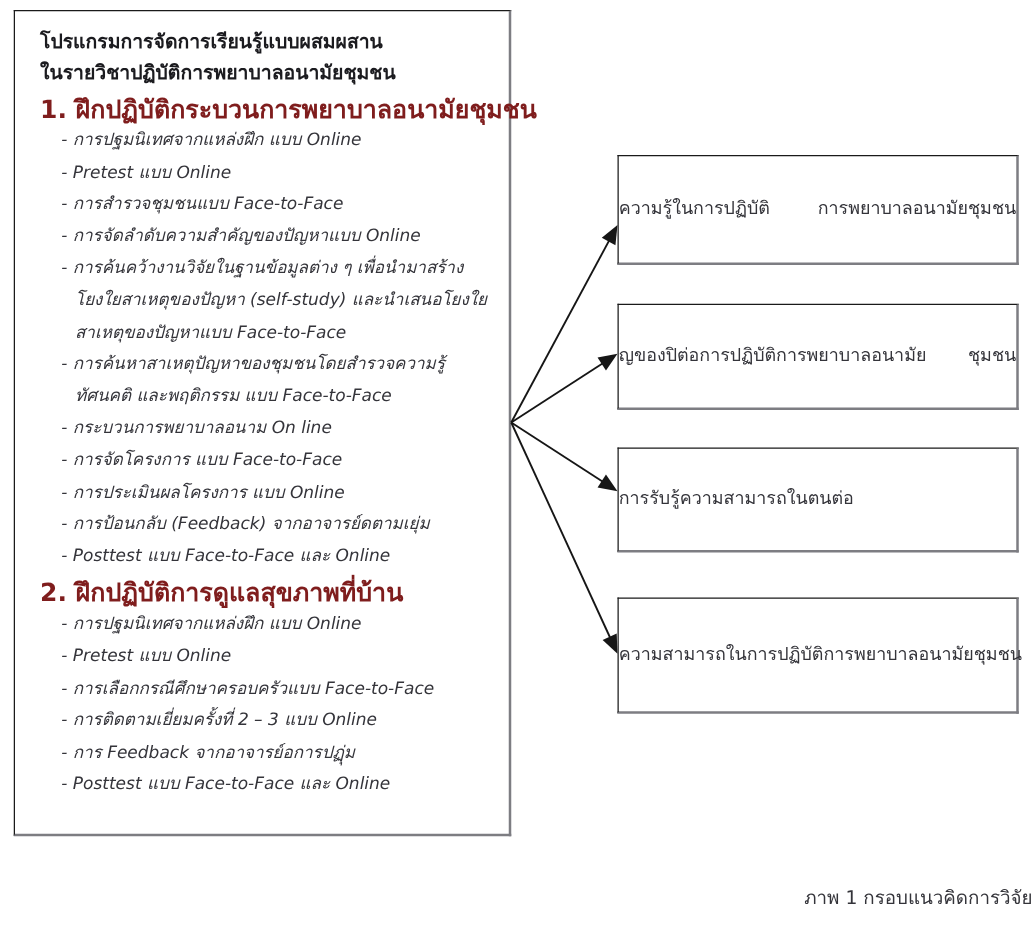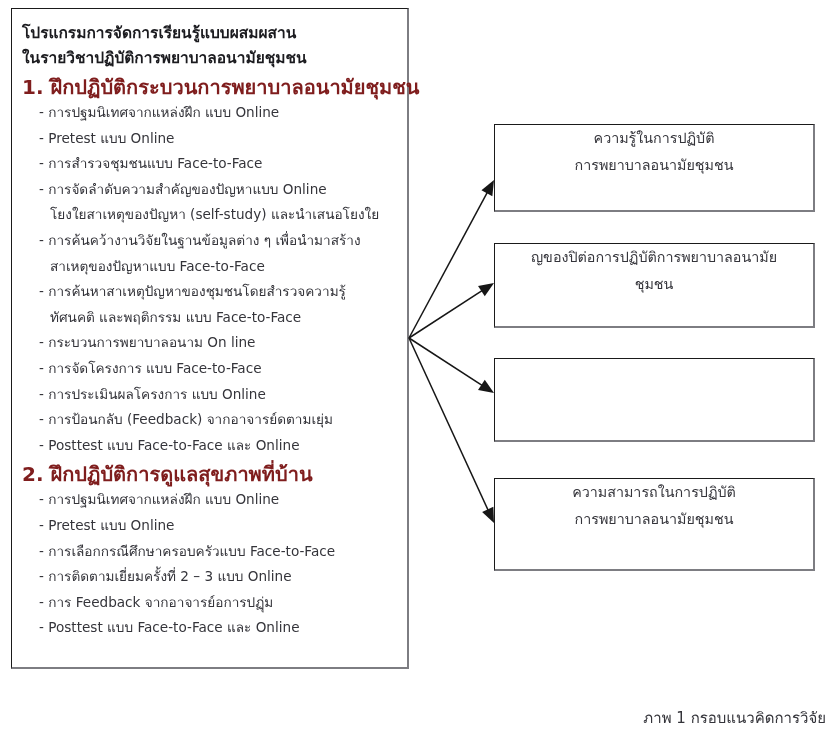--- a/index.html
+++ b/index.html
@@ -23,21 +23,21 @@
     top: 8px;
     width: 398px;
     height: 661px;
     box-sizing: border-box;
     border: 1px solid #1a1a1a;
     border-right-color: #7d7d82;
     border-bottom-color: #7d7d82;
     border-right-width: 2px;
     border-bottom-width: 2px;
     background: #ffffff;
-    padding: 12px 10px 0 10px;
+    padding: 12px 10px 0 20px;
   }
   .prog-title {
     font-weight: bold;
     font-size: 15.5px;
     line-height: 25px;
     color: #1b1b1f;
     white-space: nowrap;
   }
   .prog-head {
     font-size: 20px;
@@ -46,41 +46,42 @@
     white-space: nowrap;
     color: #7f1d1d;
     font-weight: bold;
   }
   .prog-item {
     font-size: 13.6px;
     line-height: 25.6px;
     padding-left: 17px;
     white-space: nowrap;
     color: #34343a;
+    font-style: italic;
   }
   .prog-item.cont {
     padding-left: 28px;
   }
 
   
   .outcome-box {
     position: absolute;
     left: 494px;
     width: 321px;
     box-sizing: border-box;
     border: 1px solid #1a1a1a;
     border-right-color: #7d7d82;
     border-bottom-color: #7d7d82;
     border-right-width: 2px;
     border-bottom-width: 2px;
     background: #ffffff;
     display: flex;
-    flex-direction: column;
+    flex-direction: row;
     align-items: center;
-    justify-content: flex-start;
+    justify-content: space-between;
     text-align: center;
   }
   #outcome-box-1 { top: 124px;  height: 88px; }
   #outcome-box-2 { top: 243px;  height: 85px; }
   #outcome-box-3 { top: 358px;  height: 84px; }
   #outcome-box-4 { top: 478px;  height: 93px; }
 
   .outcome-line {
     font-size: 14.3px;
     line-height: 27px;
@@ -114,22 +115,22 @@
 
 <div id="program-box">
   <div class="prog-title">โปรแกรมการจัดการเรียนรู้แบบผสมผสาน</div>
   <div class="prog-title">ในรายวิชาปฏิบัติการพยาบาลอนามัยชุมชน</div>
   <div id="program-sections">
       <div class="prog-head">1. ฝึกปฏิบัติกระบวนการพยาบาลอนามัยชุมชน</div>
       <div class="prog-item">- การปฐมนิเทศจากแหล่งฝึก แบบ Online</div>
       <div class="prog-item">- Pretest แบบ Online</div>
       <div class="prog-item">- การสำรวจชุมชนแบบ Face-to-Face</div>
       <div class="prog-item">- การจัดลำดับความสำคัญของปัญหาแบบ Online</div>
+      <div class="prog-item">- การค้นคว้างานวิจัยในฐานข้อมูลต่าง ๆ เพื่อนำมาสร้าง</div>
       <div class="prog-item cont">โยงใยสาเหตุของปัญหา (self-study) และนำเสนอโยงใย</div>
-      <div class="prog-item">- การค้นคว้างานวิจัยในฐานข้อมูลต่าง ๆ เพื่อนำมาสร้าง</div>
       <div class="prog-item cont">สาเหตุของปัญหาแบบ Face-to-Face</div>
       <div class="prog-item">- การค้นหาสาเหตุปัญหาของชุมชนโดยสำรวจความรู้</div>
       <div class="prog-item cont">ทัศนคติ และพฤติกรรม แบบ Face-to-Face</div>
       <div class="prog-item">- กระบวนการพยาบาลอนาม On line</div>
       <div class="prog-item">- การจัดโครงการ แบบ Face-to-Face</div>
       <div class="prog-item">- การประเมินผลโครงการ แบบ Online</div>
       <div class="prog-item">- การป้อนกลับ (Feedback) จากอาจารย์ดตามเยุ่ม</div>
       <div class="prog-item">- Posttest แบบ Face-to-Face และ Online</div>
       <div class="prog-head">2. ฝึกปฏิบัติการดูแลสุขภาพที่บ้าน</div>
       <div class="prog-item">- การปฐมนิเทศจากแหล่งฝึก แบบ Online</div>
@@ -145,20 +146,21 @@
   <div class="outcome-line">ความรู้ในการปฏิบัติ</div>
   <div class="outcome-line">การพยาบาลอนามัยชุมชน</div>
 </div>
 
 <div class="outcome-box" id="outcome-box-2">
   <div class="outcome-line">ญของปิต่อการปฏิบัติการพยาบาลอนามัย</div>
   <div class="outcome-line">ชุมชน</div>
 </div>
 
 <div class="outcome-box" id="outcome-box-3">
+  <div class="outcome-line">การรับรู้ความสามารถในตนต่อ</div>
 </div>
 
 <div class="outcome-box" id="outcome-box-4">
   <div class="outcome-line">ความสามารถในการปฏิบัติ</div>
   <div class="outcome-line">การพยาบาลอนามัยชุมชน</div>
 </div>
 
 <svg id="arrow-layer" viewBox="0 0 826 744" xmlns="http://www.w3.org/2000/svg">
     <g>
       <line x1="409" y1="338" x2="488.788558483331" y2="189.6871501133377" stroke="#161616" stroke-width="1.5"></line>

